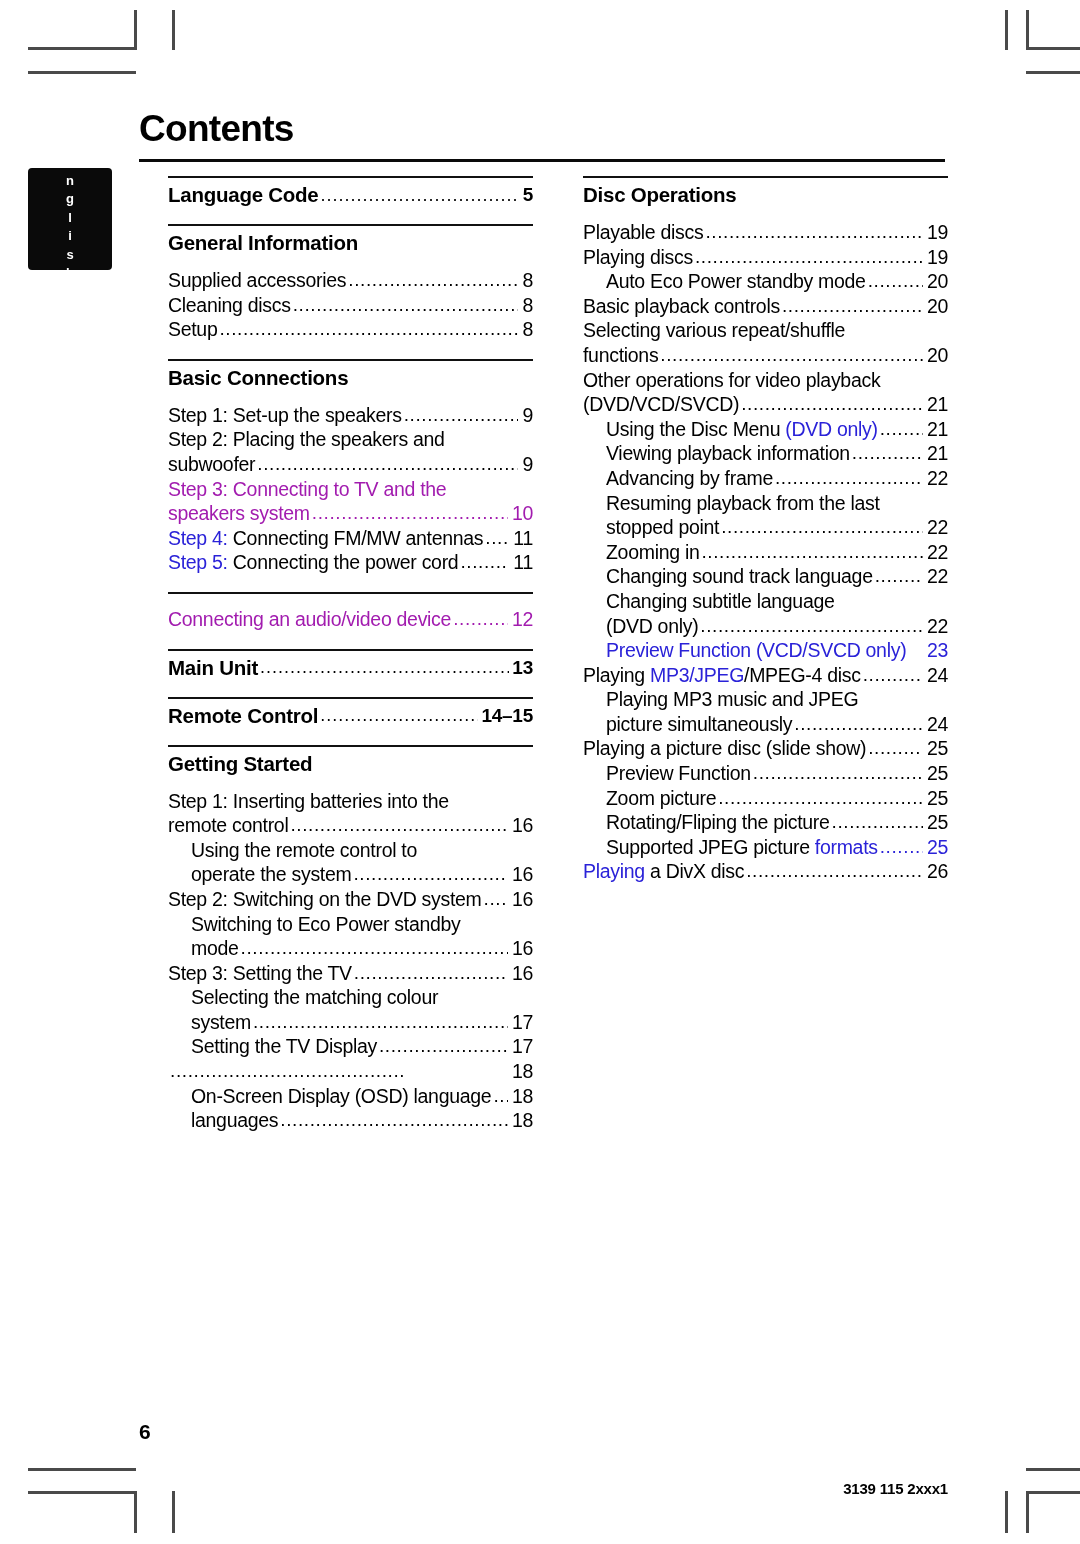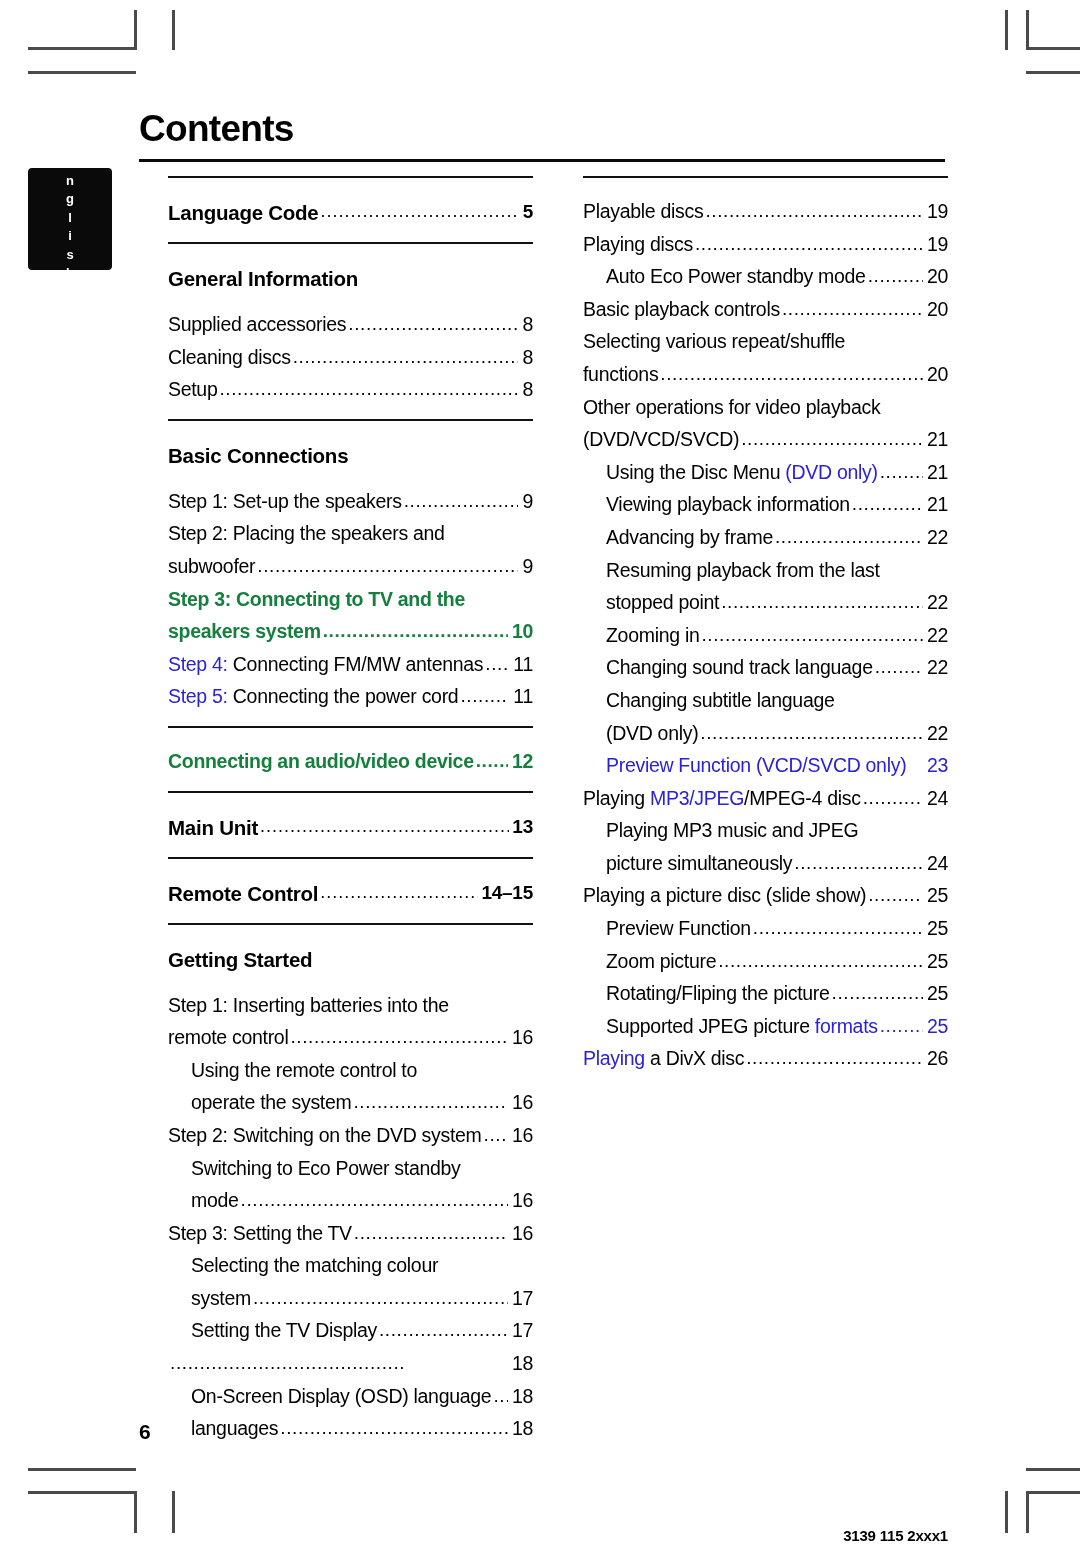--- a/index.html
+++ b/index.html
@@ -35,61 +35,60 @@
   }
 
   
   .col { position:absolute; top:176px; width:365px; }
   #col-left  { left:168px; }
   #col-right { left:583px; }
   .rule { height:2px; background:#111; width:100%; }
 
   
   .head {
-    display:flex; align-items:flex-start;
+    display:flex; align-items:center;
     font-size:20.5px; font-weight:bold; letter-spacing:-0.25px;
-    padding-top:23px;
+    padding-top:5px;
   }
   .head .label { white-space:nowrap; }
   .head .pg { font-size:19px; font-weight:bold; white-space:nowrap; padding-left:3px; }
 
   
   .row {
     display:flex; align-items:flex-start;
     font-size:19.5px; line-height:24.6px; letter-spacing:-0.3px;
     white-space:nowrap;
-    margin-top:8px;
   }
   .row .label { white-space:pre; }
   .row .pg { white-space:nowrap; padding-left:4px; }
 
   
   .indent1 { padding-left:23px; }
 
   
   .dots {
     flex:1 1 auto; overflow:hidden; white-space:nowrap;
     font-size:19px; letter-spacing:0.6px; padding:0 2px;
     min-width:8px;
   }
   .head .dots { font-size:18px; letter-spacing:1px; font-weight:normal; }
 
   .gap-sm { height:13px; }
   .gap-head { height:17px; }
 
-  .red  { color:#15803d;font-weight:bold; }
+  .red  { color:#a21caf; }
   .blue { color:#2a22d8; }
 
   
   #page-number {
     position:absolute; left:139px; top:1420px;
     font-size:21px; font-weight:bold;
   }
   #doc-code {
-    position:absolute; right:132px; top:1527px;
+    position:absolute; right:132px; top:1480px;
     font-size:15px; font-weight:bold; letter-spacing:-0.2px;
   }
 </style>
 </head>
 <body>
 
 <div class="crop" style="left:28px;  top:47px;  width:108px; height:3px;"></div>
 <div class="crop" style="left:134px; top:10px;  width:3px;  height:40px;"></div>
 <div class="crop" style="left:172px; top:10px;  width:3px;  height:40px;"></div>
 <div class="crop" style="left:28px;  top:71px;  width:108px; height:3px;"></div>
@@ -267,20 +266,23 @@
     </div>
     <div class="row indent1">
       <span class="label"><span class="">languages</span></span>
       <span class="dots ">..........................................................................................</span>
       <span class="pg ">18</span>
     </div>
     <div class="gap-head"></div>
   </div>
 <div class="col" id="col-right">
     <div class="rule"></div>
+    <div class="head">
+      <span class="label ">Disc Operations</span>
+    </div>
     <div class="gap-sm"></div>
     <div class="row">
       <span class="label"><span class="">Playable discs</span></span>
       <span class="dots ">..........................................................................................</span>
       <span class="pg ">19</span>
     </div>
     <div class="row">
       <span class="label"><span class="">Playing discs</span></span>
       <span class="dots ">..........................................................................................</span>
       <span class="pg ">19</span>

